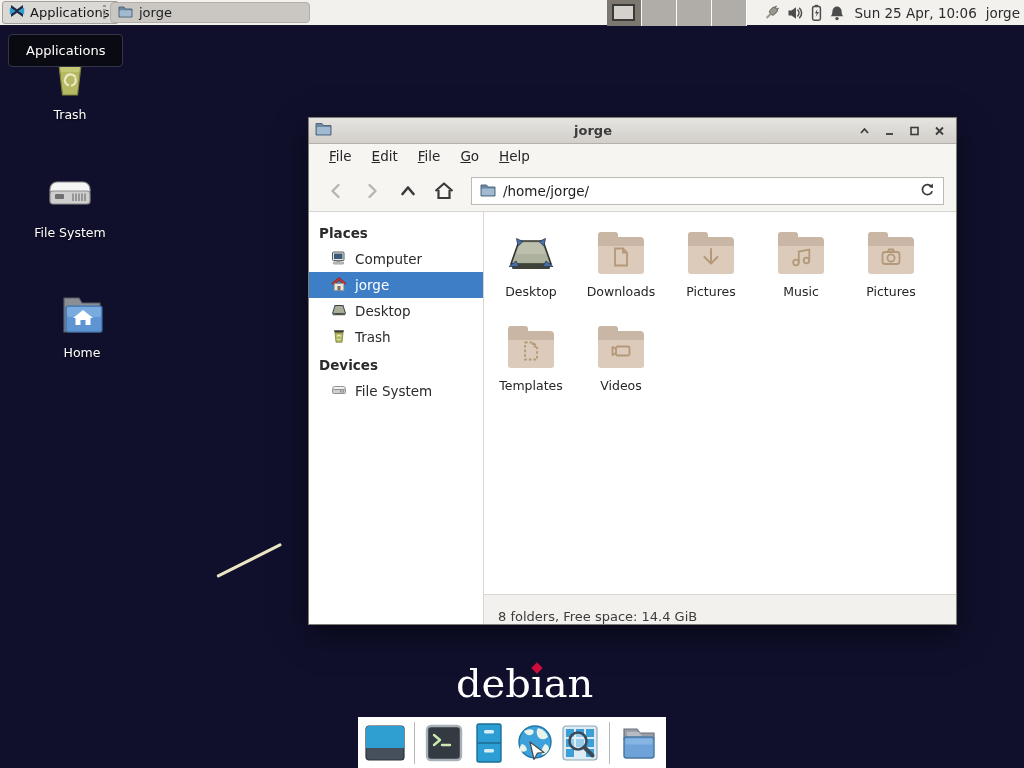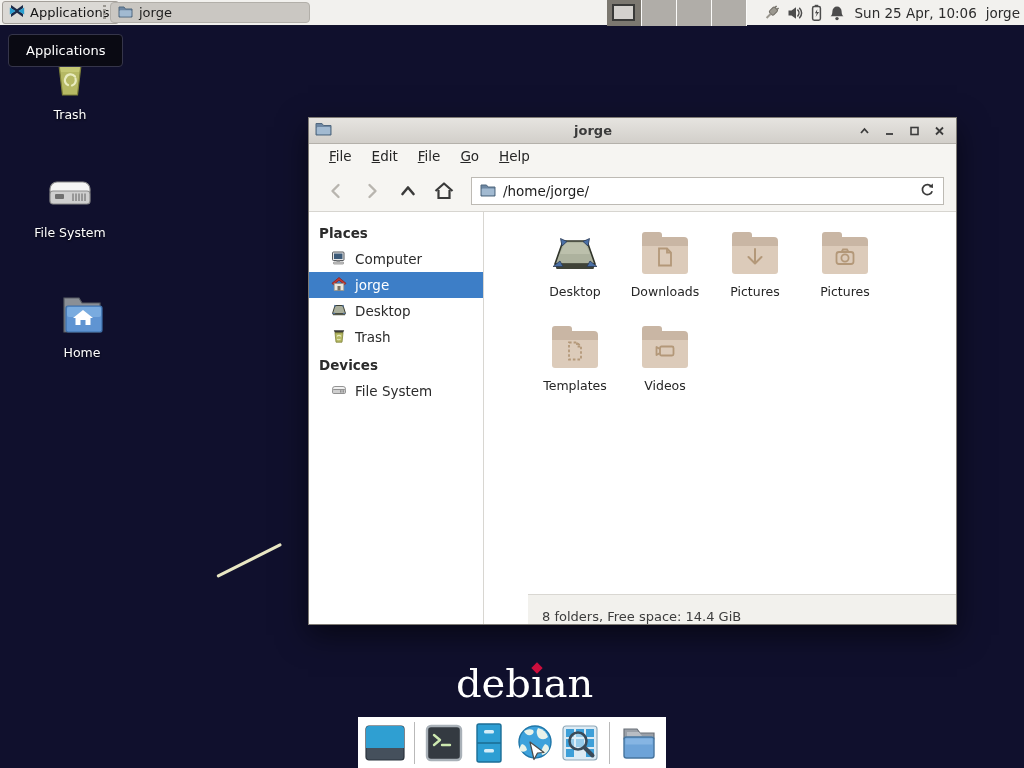--- a/index.html
+++ b/index.html
@@ -53,21 +53,21 @@
   .win-btn { width:21px; height:20px; display:flex; align-items:center; justify-content:center; border-radius:3px; }
   .menubar { height:27px; background:#f6f5f2; display:flex; align-items:flex-start; padding-left:10px; }
   .menu-item { display:inline-block; padding:4px 10px; font-size:13.5px; color:#262626; }
   .menu-item::first-letter { text-decoration:underline; }
   .toolbar { height:41px; background:#f6f5f2; border-bottom:1px solid #d7d5d0;
              display:flex; align-items:center; padding:0 12px 0 12px; gap:6px; }
   .tool-btn { width:30px; height:30px; display:flex; align-items:center; justify-content:center; border-radius:3px; }
   .pathfield { flex:1; height:28px; margin-left:6px; background:#fff; border:1px solid #bdbab4;
                border-radius:0; display:flex; align-items:center; padding:0 8px; gap:7px; }
   .pathfield .pathtext { flex:1; font-size:13.5px; color:#1c1c1c; }
-  .winbody { flex:1; display:flex; min-height:0;gap:44px; }
+  .winbody { flex:1; display:flex; min-height:0; }
   .sidebar { width:175px; background:#fff; border-right:1px solid #d8d6d1; padding-top:6px; }
   .sb-header { font-weight:bold; font-size:13.5px; color:#2b2b2b; padding:7px 0 5px 10px; }
   .sb-item { display:flex; align-items:center; gap:8px; height:26px; padding-left:22px;
              font-size:13.5px; color:#2b2b2b; }
   .sb-item.selected { background:#3d7ec7; color:#fff; }
   .main-col { flex:1; display:flex; flex-direction:column; min-width:0; }
   .files { flex:1; padding:14px 0 0 2px; display:flex; flex-wrap:wrap; align-content:flex-start; background:#fff; }
   .file-item { width:90px; height:78px; margin-bottom:16px; display:flex; flex-direction:column; align-items:center; }
   .file-item .fic { height:48px; display:flex; align-items:flex-end; justify-content:center; }
   .file-item .flabel { margin-top:10px; font-size:12.5px; color:#262626; text-align:center; }
@@ -397,20 +397,32 @@
             <div class="fic">
                 <div class="ffolder">
               <svg width="24" height="24" viewBox="0 0 24 24" fill="none" stroke="#b39879" stroke-width="2" stroke-linecap="round" stroke-linejoin="round">
                 <path d="M12 4 V18 M5.5 12 L12 18.5 L18.5 12"></path>
               </svg>
             </div>
               </div>
             <div class="flabel">Pictures</div>
           </div>
 
+          <div class="file-item">
+            <div class="fic">
+                <div class="ffolder">
+              <svg width="24" height="24" viewBox="0 0 24 24" fill="none" stroke="#b39879" stroke-width="1.8">
+                <circle cx="7" cy="17.5" r="2.8"></circle>
+                    <circle cx="17.5" cy="15.5" r="2.8"></circle>
+                <path d="M9.8 17.5 V6.5 L20.3 4.5 V15.5"></path>
+              </svg>
+            </div>
+              </div>
+            <div class="flabel">Music</div>
+          </div>
 
           <div class="file-item">
             <div class="fic">
                 <div class="ffolder">
               <svg width="24" height="24" viewBox="0 0 24 24" fill="none" stroke="#b39879" stroke-width="1.8">
                 <rect x="3.5" y="7" width="17" height="12" rx="2.5"></rect>
                 <path d="M8.5 7 L10 4.5 H14 L15.5 7"></path>
                 <circle cx="12" cy="13" r="3.6"></circle>
               </svg>
             </div>

